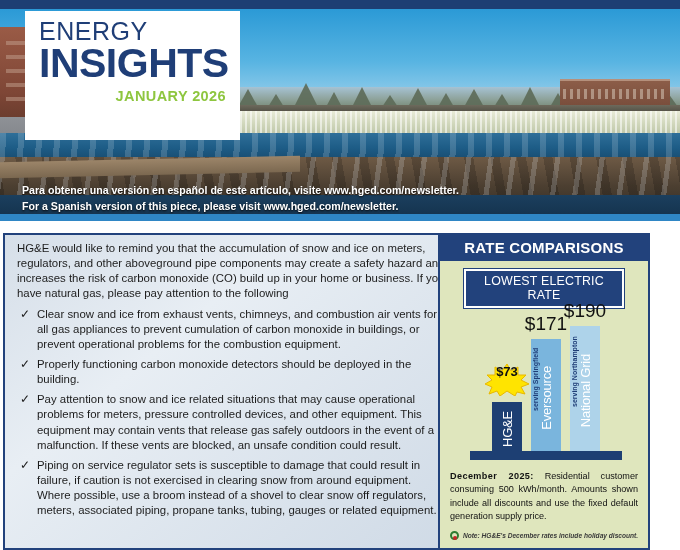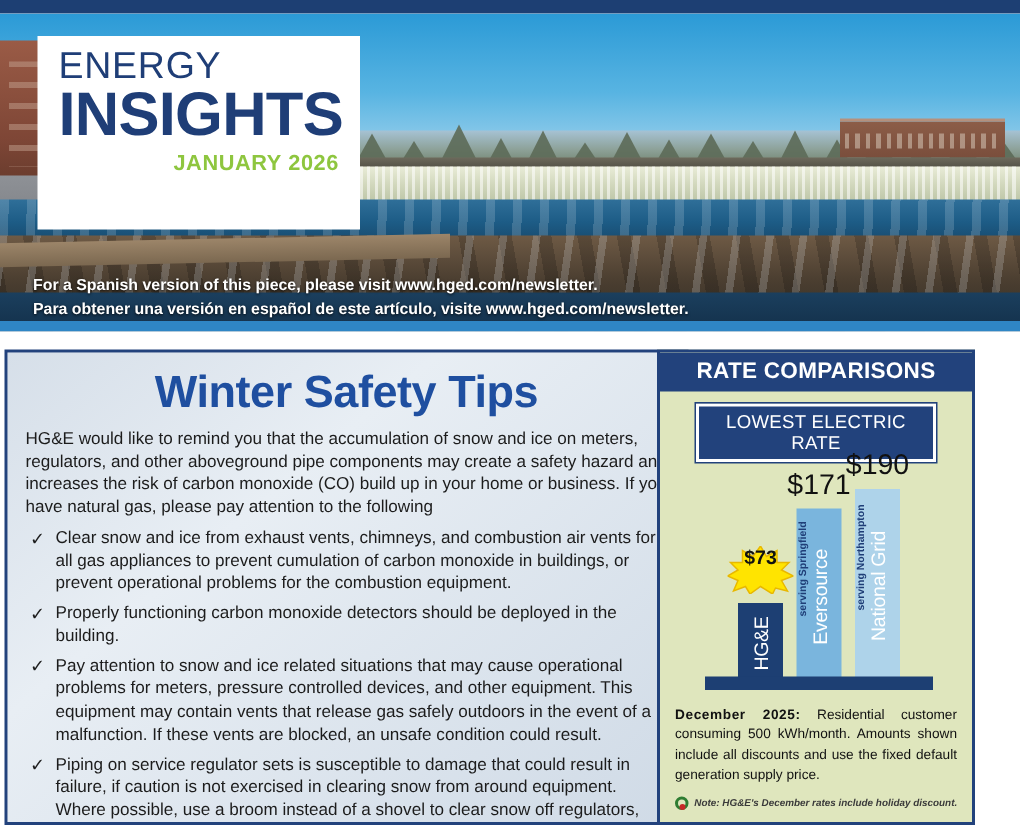--- a/index.html
+++ b/index.html
@@ -92,21 +92,21 @@
     background:linear-gradient(180deg,#9c8569 0%,#7b6850 100%);
     transform:skewY(-1.2deg);
   }
   .hero-darkwater{
     position:absolute; left:0; top:186px; width:680px; height:26px;
     background:linear-gradient(180deg,#1b3f5e 0%,#13304a 100%);
   }
 
   
   .masthead {
-    position:absolute; left:25px; top:24px;
+    position:absolute; left:25px; top:11px;
     width:215px; height:129px;
     background:#ffffff;
     padding:8px 12px 0 14px;
   }
   .mh-energy {
     font-size:25px; font-weight:400; letter-spacing:.5px;
     color:#1f3e77; line-height:1.0;
   }
   .mh-insights {
     font-size:41px; font-weight:700; letter-spacing:-.5px;
@@ -307,29 +307,28 @@
     <div class="hero-darkwater"></div>
   </div>
 
   <div class="masthead">
     <div class="mh-energy">ENERGY</div>
     <div class="mh-insights">INSIGHTS</div>
     <div class="mh-date">JANUARY 2026</div>
   </div>
 
   <div class="spanish">
+    <div>Para obtener una versión en español de este artículo, visite www.hged.com/newsletter.</div>
     <div>For a Spanish version of this piece, please visit www.hged.com/newsletter.</div>
-    <div>Para obtener una versión en español de este artículo, visite www.hged.com/newsletter.</div>
   </div>
 
   <div class="hero-bottom-strip"></div>
   <div class="hero-bottom-strip2"></div>
 
   <div class="article">
-    <div class="article-title">Winter Safety Tips</div>
     <div class="article-intro">HG&amp;E would like to remind you that the accumulation of snow and ice on meters, regulators, and other aboveground pipe components may create a safety hazard and increases the risk of carbon monoxide (CO) build up in your home or business. If you have natural gas, please pay attention to the following</div>
     <ul class="tips">
       <li>
         <span class="chk">✓</span>
         <span>Clear snow and ice from exhaust vents, chimneys, and combustion air vents for all gas appliances to prevent cumulation of carbon monoxide in buildings, or prevent operational problems for the combustion equipment.</span>
       </li>
       <li>
         <span class="chk">✓</span>
         <span>Properly functioning carbon monoxide detectors should be deployed in the building.</span>
       </li>

